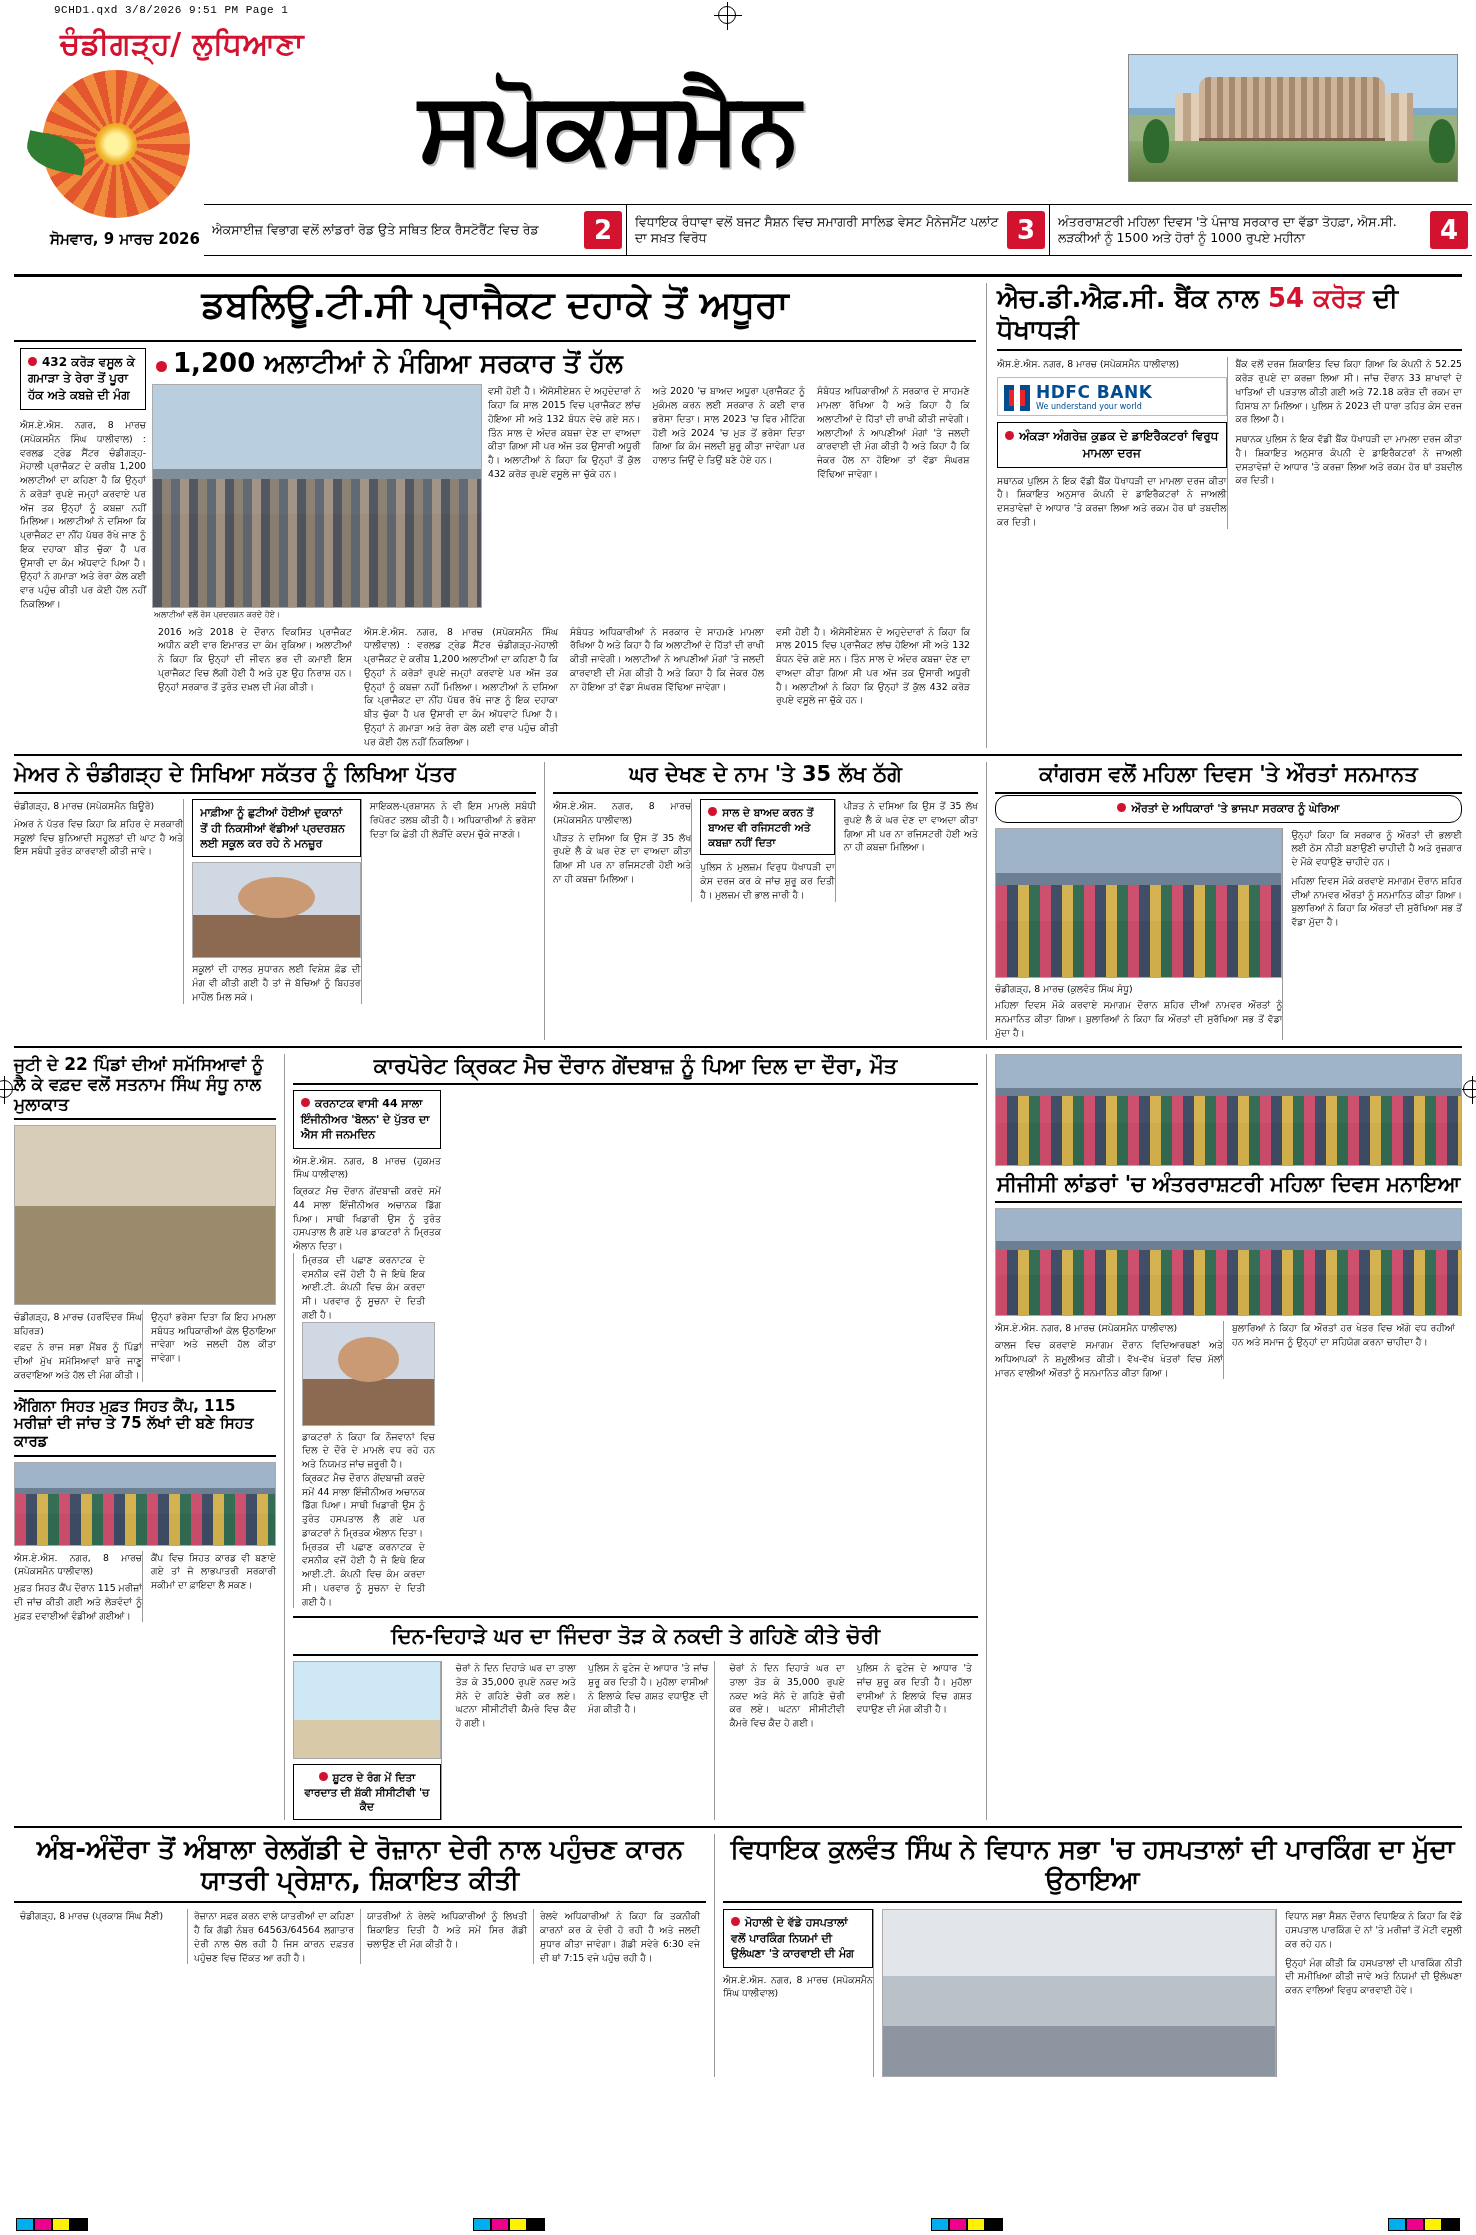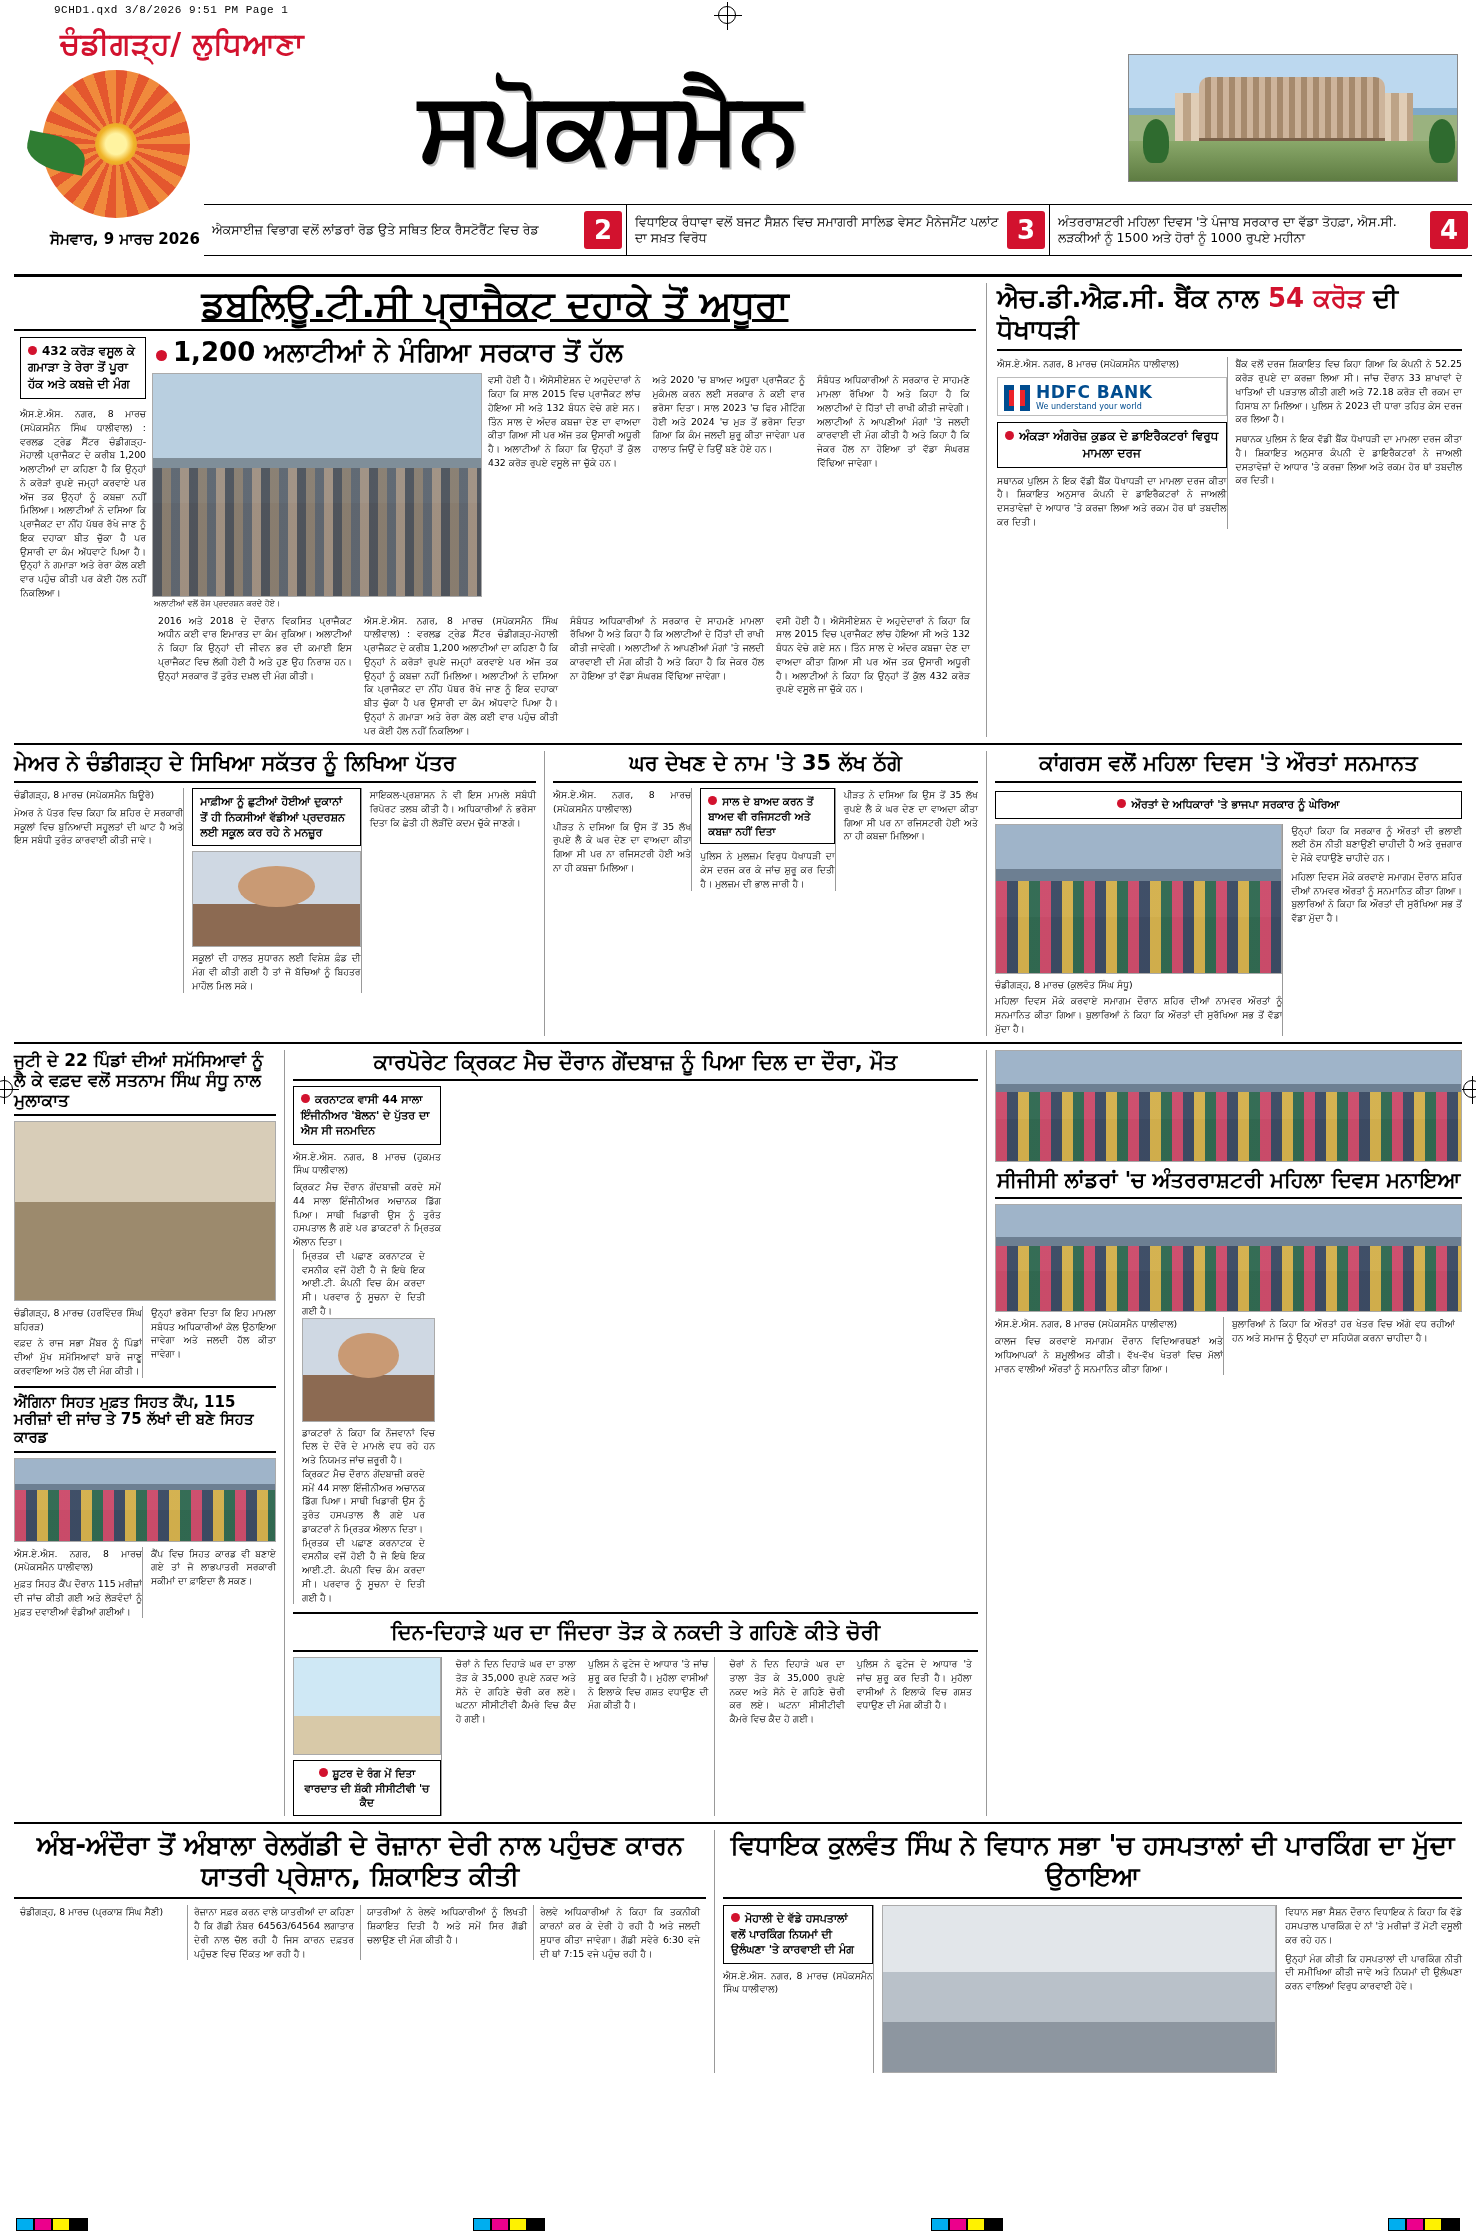--- a/index.html
+++ b/index.html
@@ -334,21 +334,21 @@
         <div class="num">4</div>
       </div>
     </div>
   </div>
 
   <div class="content">
 
     <div class="row">
 
       <div style="width:972px; padding-right:10px;">
-        <div class="hl headline-xl rule-bot" style="padding-bottom:2px;text-decoration:underline;">ਡਬਲਿਊ.ਟੀ.ਸੀ ਪ੍ਰਾਜੈਕਟ ਦਹਾਕੇ ਤੋਂ ਅਧੂਰਾ</div>
+        <div class="hl headline-xl rule-bot" style="padding-bottom:13px;">ਡਬਲਿਊ.ਟੀ.ਸੀ ਪ੍ਰਾਜੈਕਟ ਦਹਾਕੇ ਤੋਂ ਅਧੂਰਾ</div>
 
         <div class="row" style="margin-top:6px;">
           <div style="width:148px;" class="col">
             <div class="bullet-box">
               <span class="dot"></span><span>432 ਕਰੋੜ ਵਸੂਲ ਕੇ ਗਮਾੜਾ ਤੇ ਰੇਰਾ ਤੋਂ ਪੂਰਾ ਹੱਕ ਅਤੇ ਕਬਜ਼ੇ ਦੀ ਮੰਗ</span>
             </div>
             <div class="body" style="margin-top:8px;">ਐਸ.ਏ.ਐਸ. ਨਗਰ, 8 ਮਾਰਚ (ਸਪੋਕਸਮੈਨ ਸਿੰਘ ਧਾਲੀਵਾਲ) : ਵਰਲਡ ਟ੍ਰੇਡ ਸੈਂਟਰ ਚੰਡੀਗੜ੍ਹ-ਮੋਹਾਲੀ ਪ੍ਰਾਜੈਕਟ ਦੇ ਕਰੀਬ 1,200 ਅਲਾਟੀਆਂ ਦਾ ਕਹਿਣਾ ਹੈ ਕਿ ਉਨ੍ਹਾਂ ਨੇ ਕਰੋੜਾਂ ਰੁਪਏ ਜਮ੍ਹਾਂ ਕਰਵਾਏ ਪਰ ਅੱਜ ਤਕ ਉਨ੍ਹਾਂ ਨੂੰ ਕਬਜ਼ਾ ਨਹੀਂ ਮਿਲਿਆ। ਅਲਾਟੀਆਂ ਨੇ ਦਸਿਆ ਕਿ ਪ੍ਰਾਜੈਕਟ ਦਾ ਨੀਂਹ ਪੱਥਰ ਰੱਖੇ ਜਾਣ ਨੂੰ ਇਕ ਦਹਾਕਾ ਬੀਤ ਚੁੱਕਾ ਹੈ ਪਰ ਉਸਾਰੀ ਦਾ ਕੰਮ ਅੱਧਵਾਟੇ ਪਿਆ ਹੈ। ਉਨ੍ਹਾਂ ਨੇ ਗਮਾੜਾ ਅਤੇ ਰੇਰਾ ਕੋਲ ਕਈ ਵਾਰ ਪਹੁੰਚ ਕੀਤੀ ਪਰ ਕੋਈ ਹੱਲ ਨਹੀਂ ਨਿਕਲਿਆ।</div>
           </div>
 
           <div style="width:824px;">
@@ -441,21 +441,21 @@
             <div class="body" style="margin-top:5px;">ਪੁਲਿਸ ਨੇ ਮੁਲਜ਼ਮ ਵਿਰੁਧ ਧੋਖਾਧੜੀ ਦਾ ਕੇਸ ਦਰਜ ਕਰ ਕੇ ਜਾਂਚ ਸ਼ੁਰੂ ਕਰ ਦਿਤੀ ਹੈ। ਮੁਲਜ਼ਮ ਦੀ ਭਾਲ ਜਾਰੀ ਹੈ।</div>
           </div>
           <div style="width:145px; padding-left:8px;" class="vrule">
             <div class="body">ਪੀੜਤ ਨੇ ਦਸਿਆ ਕਿ ਉਸ ਤੋਂ 35 ਲੱਖ ਰੁਪਏ ਲੈ ਕੇ ਘਰ ਦੇਣ ਦਾ ਵਾਅਦਾ ਕੀਤਾ ਗਿਆ ਸੀ ਪਰ ਨਾ ਰਜਿਸਟਰੀ ਹੋਈ ਅਤੇ ਨਾ ਹੀ ਕਬਜ਼ਾ ਮਿਲਿਆ।</div>
           </div>
         </div>
       </div>
 
       <div style="width:476px; padding-left:8px;" class="vrule">
         <div class="hl headline-md rule-bot" style="padding-bottom:5px;">ਕਾਂਗਰਸ ਵਲੋਂ ਮਹਿਲਾ ਦਿਵਸ 'ਤੇ ਔਰਤਾਂ ਸਨਮਾਨਤ</div>
-        <div class="bullet-box" style="margin-top:8px; text-align:center; font-size:11px;">
+        <div class="bullet-box" style="margin-top:1px; text-align:center; font-size:11px;border-radius:12px;">
           <span class="dot"></span><span>ਔਰਤਾਂ ਦੇ ਅਧਿਕਾਰਾਂ 'ਤੇ ਭਾਜਪਾ ਸਰਕਾਰ ਨੂੰ ਘੇਰਿਆ</span>
         </div>
         <div class="row" style="margin-top:5px;">
           <div style="width:288px;">
             <div class="photo group" style="height:150px;"></div>
             <div class="body" style="margin-top:4px;">ਚੰਡੀਗੜ੍ਹ, 8 ਮਾਰਚ (ਕੁਲਵੰਤ ਸਿੰਘ ਸੰਧੂ)</div>
             <div class="body" style="margin-top:3px;">ਮਹਿਲਾ ਦਿਵਸ ਮੌਕੇ ਕਰਵਾਏ ਸਮਾਗਮ ਦੌਰਾਨ ਸ਼ਹਿਰ ਦੀਆਂ ਨਾਮਵਰ ਔਰਤਾਂ ਨੂੰ ਸਨਮਾਨਿਤ ਕੀਤਾ ਗਿਆ। ਬੁਲਾਰਿਆਂ ਨੇ ਕਿਹਾ ਕਿ ਔਰਤਾਂ ਦੀ ਸੁਰੱਖਿਆ ਸਭ ਤੋਂ ਵੱਡਾ ਮੁੱਦਾ ਹੈ।</div>
           </div>
           <div style="width:180px; padding-left:8px;" class="vrule">
             <div class="body">ਉਨ੍ਹਾਂ ਕਿਹਾ ਕਿ ਸਰਕਾਰ ਨੂੰ ਔਰਤਾਂ ਦੀ ਭਲਾਈ ਲਈ ਠੋਸ ਨੀਤੀ ਬਣਾਉਣੀ ਚਾਹੀਦੀ ਹੈ ਅਤੇ ਰੁਜ਼ਗਾਰ ਦੇ ਮੌਕੇ ਵਧਾਉਣੇ ਚਾਹੀਦੇ ਹਨ।</div>

